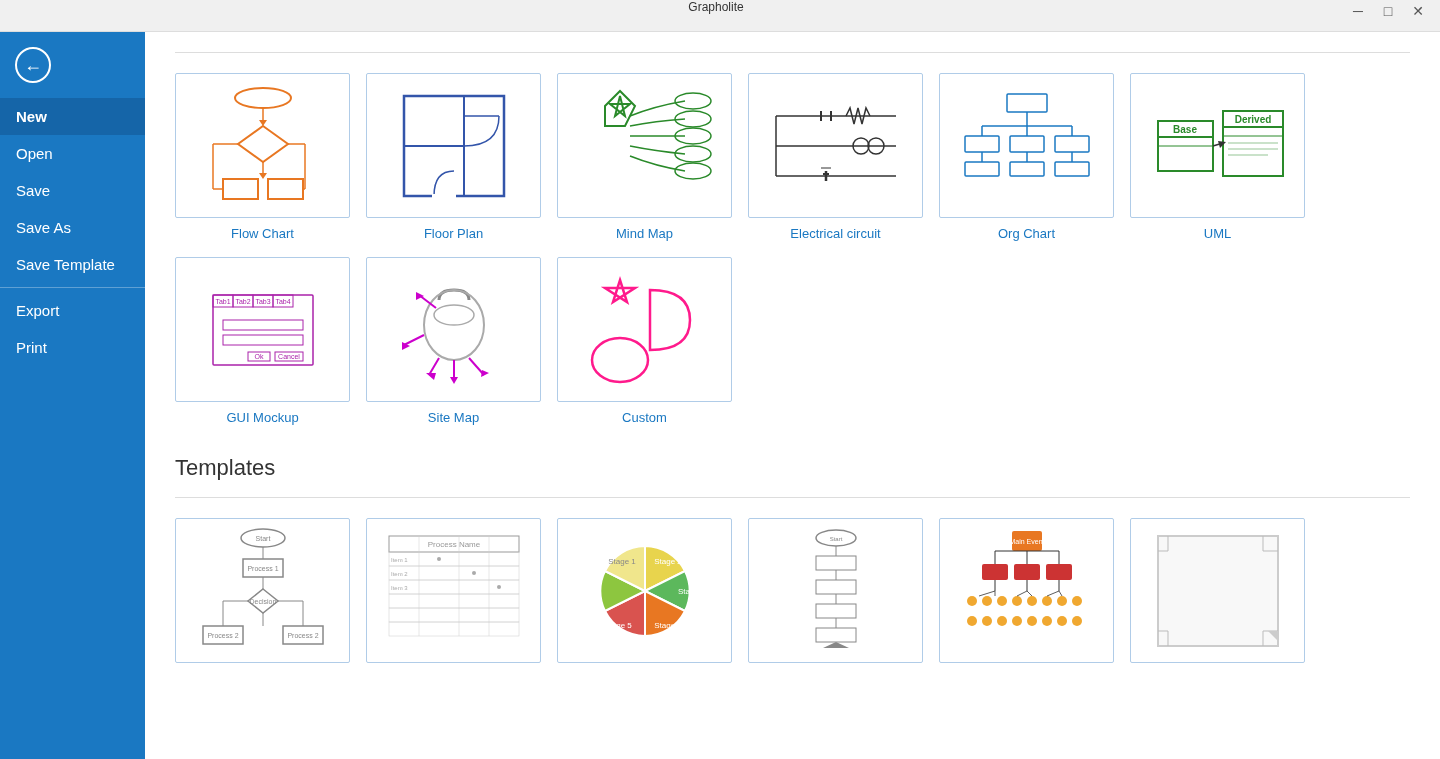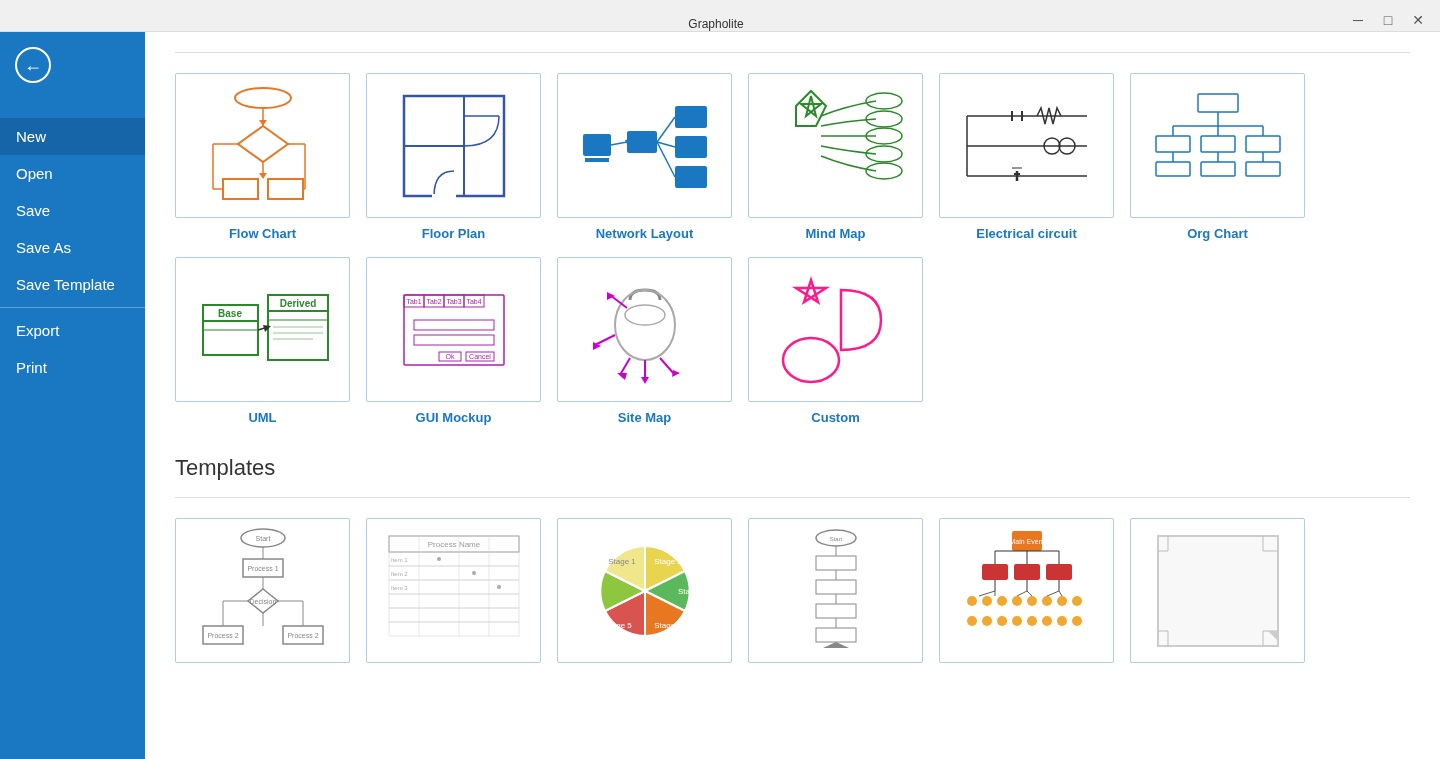--- a/index.html
+++ b/index.html
@@ -3,21 +3,21 @@
   <meta charset="utf-8">
   <style>
     * { box-sizing: border-box; margin: 0; padding: 0; }
     body { font-family: 'Segoe UI', Arial, sans-serif; background: #fff; width: 1440px; height: 759px; overflow: hidden; display: flex; flex-direction: column; }
 
     
     .title-bar {
       height: 32px;
       background: #f0f0f0;
       display: flex;
-      align-items: flex-end;
+      align-items: flex-start;
       justify-content: space-between;
       padding: 0 8px;
       border-bottom: 1px solid #ddd;
       flex-shrink: 0;
     }
     .title-bar-title {
       flex: 1;
       text-align: center;
       font-size: 12px;
       color: #333;
@@ -77,22 +77,21 @@
     }
 
     .sidebar-item {
       padding: 10px 16px;
       color: #fff;
       font-size: 15px;
       cursor: pointer;
     }
     .sidebar-item.active {
       background: #1565a8;
-      font-weight: 400;
-      margin-top: 20px;
+      font-weight: 700;
     }
     .sidebar-divider {
       border: none;
       border-top: 1px solid rgba(255,255,255,0.3);
       margin: 4px 0;
     }
 
     
     .content {
       flex: 1;
@@ -146,21 +145,20 @@
       justify-content: center;
       background: #fff;
       overflow: hidden;
     }
 
     .diagram-card-label {
       margin-top: 8px;
       font-size: 13px;
       color: #1a78c2;
       text-align: center;
-      font-weight: bold;
     }
 
     
     svg { overflow: visible; }
 
     
     .template-grid {
       display: flex;
       flex-wrap: wrap;
       gap: 16px;
@@ -270,45 +268,20 @@
             <line x1="80" y1="30" x2="115" y2="30" stroke="#3355aa" stroke-width="1.5"></line>
 
             <path d="M 50 110 Q 50 85 70 85" fill="none" stroke="#3355aa" stroke-width="1.5"></path>
 
             <rect x="48" y="108" width="24" height="4" fill="#fff"></rect>
           </svg>
         </div>
         <div class="diagram-card-label">Floor Plan</div>
       </div>
 
-      <div class="diagram-card">
-        <div class="diagram-card-img">
-          <svg width="140" height="120" viewBox="0 0 140 120">
-
-            <rect x="8" y="48" width="28" height="22" fill="#1a78c2" rx="2"></rect>
-            <rect x="10" y="72" width="24" height="4" fill="#1a78c2"></rect>
-
-            <rect x="52" y="45" width="30" height="22" fill="#1a78c2" rx="2"></rect>
-
-            <rect x="100" y="20" width="32" height="22" fill="#1a78c2" rx="2"></rect>
-
-            <rect x="100" y="50" width="32" height="22" fill="#1a78c2" rx="2"></rect>
-
-            <rect x="100" y="80" width="32" height="22" fill="#1a78c2" rx="2"></rect>
-
-            <line x1="36" y1="59" x2="52" y2="56" stroke="#1a78c2" stroke-width="1.5"></line>
-            <line x1="82" y1="56" x2="100" y2="31" stroke="#1a78c2" stroke-width="1.5"></line>
-            <line x1="82" y1="56" x2="100" y2="61" stroke="#1a78c2" stroke-width="1.5"></line>
-            <line x1="82" y1="56" x2="100" y2="91" stroke="#1a78c2" stroke-width="1.5"></line>
-
-            <polygon points="50,54 56,53 53,60" fill="#1a78c2"></polygon>
-          </svg>
-        </div>
-        <div class="diagram-card-label">Network Layout</div>
-      </div>
 
       <div class="diagram-card">
         <div class="diagram-card-img">
           <svg width="140" height="120" viewBox="0 0 140 120">
 
             <polygon points="45,10 50,30 35,18 55,18 40,30" fill="none" stroke="#2a8a2a" stroke-width="2"></polygon>
 
             <path d="M 55 30 Q 80 20 110 15" fill="none" stroke="#2a8a2a" stroke-width="1.5"></path>
             <path d="M 55 40 Q 80 35 110 33" fill="none" stroke="#2a8a2a" stroke-width="1.5"></path>
             <path d="M 55 50 Q 80 50 110 50" fill="none" stroke="#2a8a2a" stroke-width="1.5"></path>

